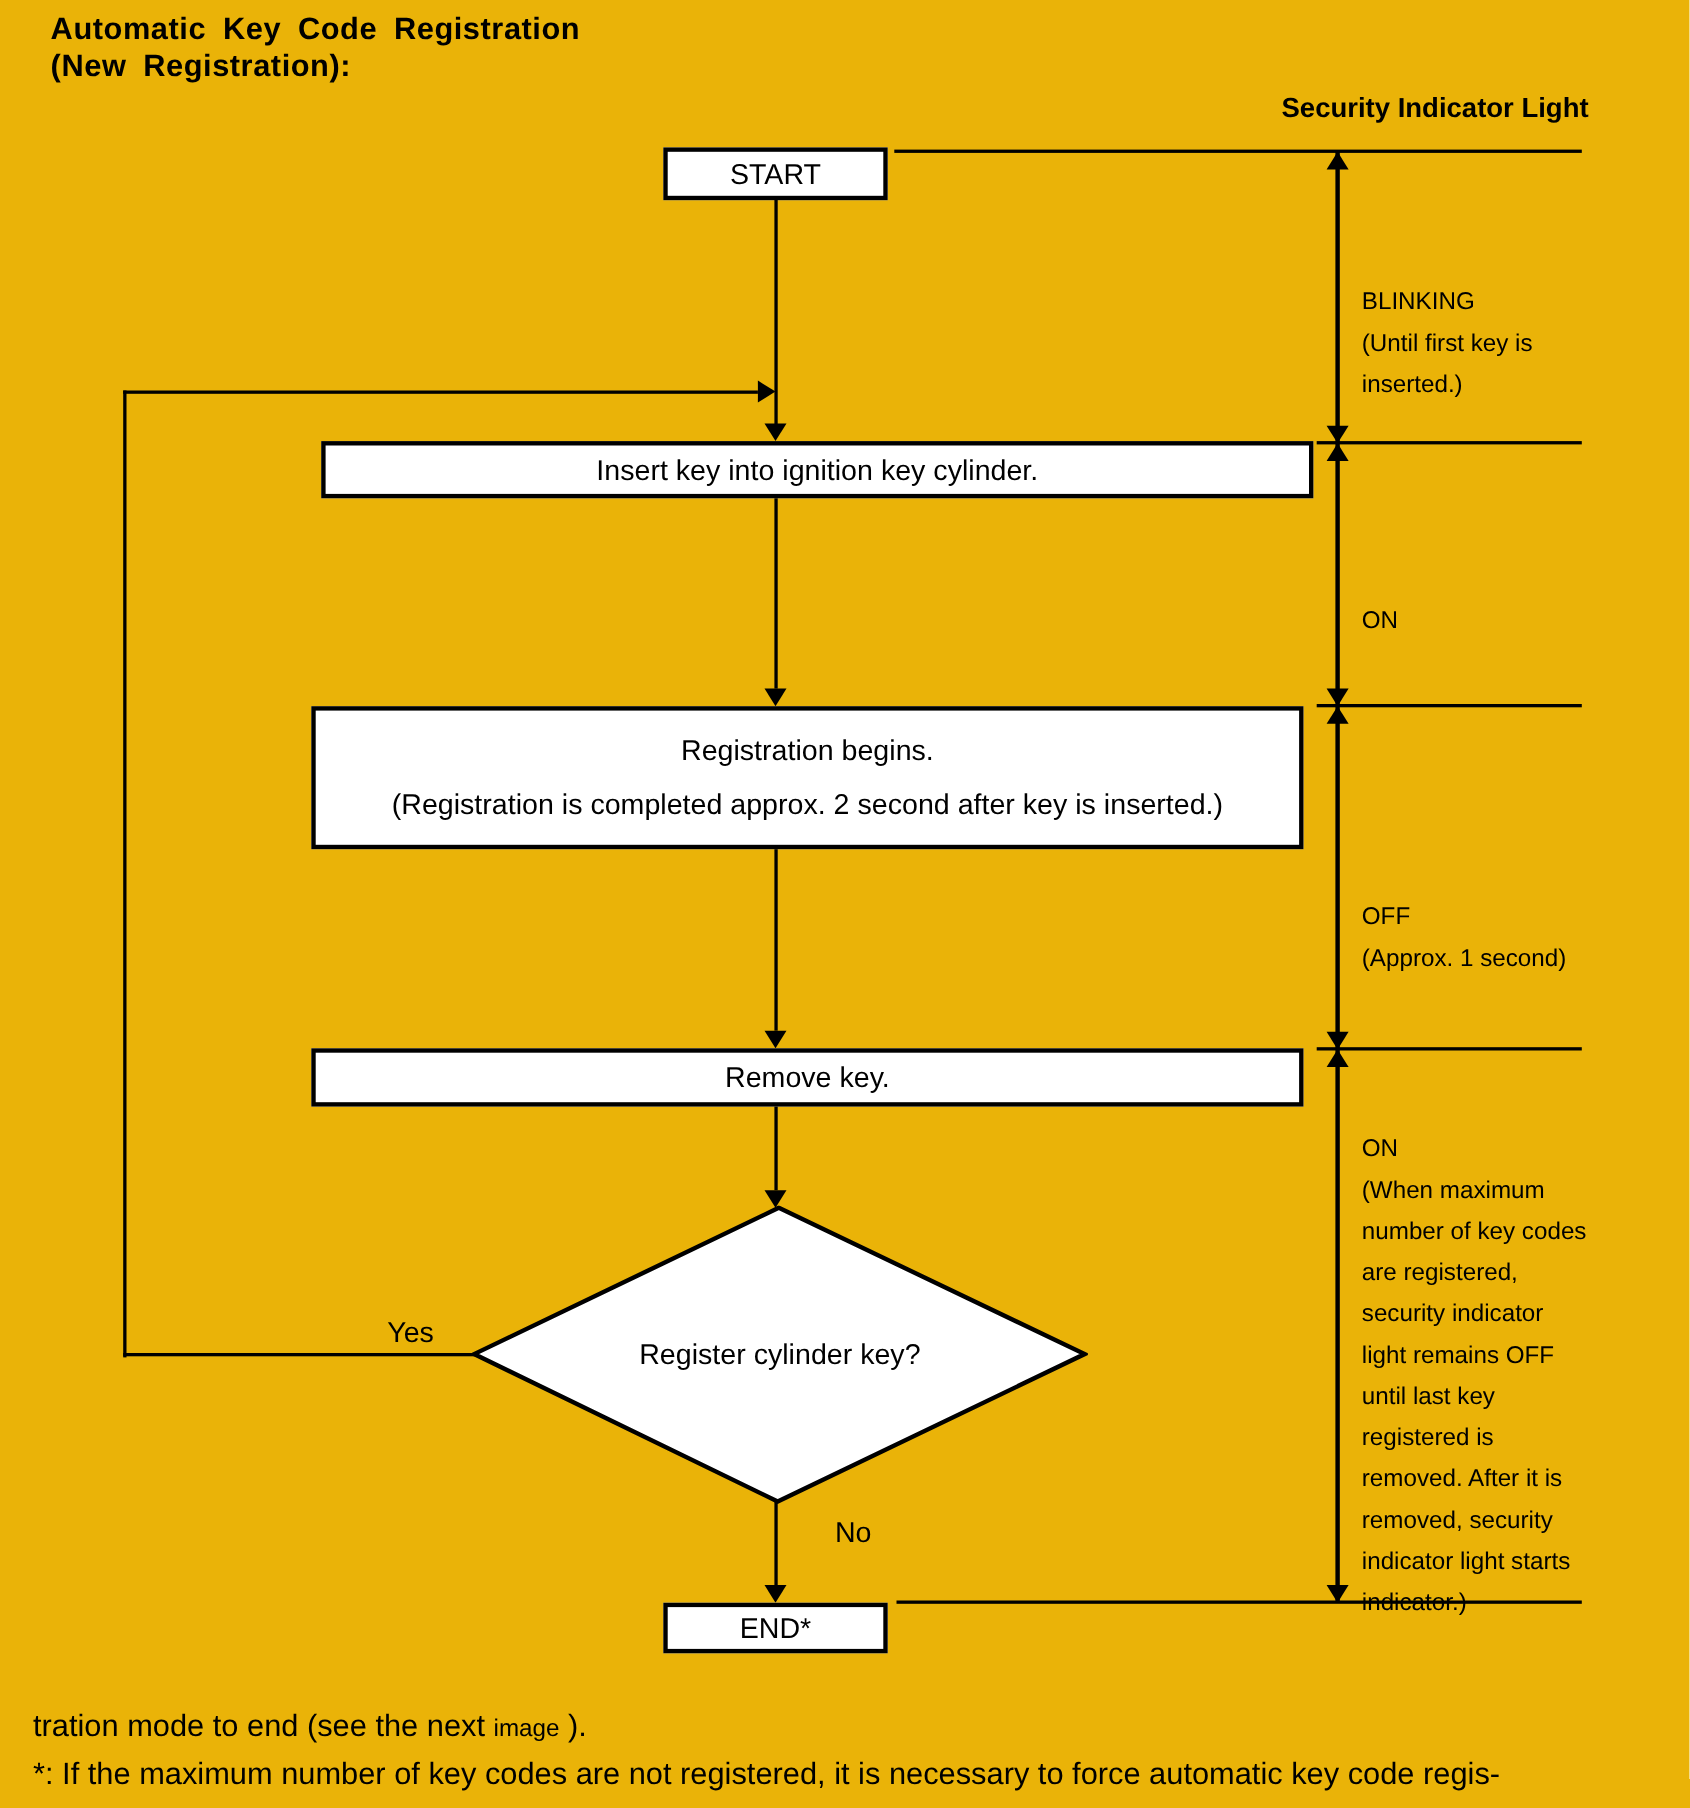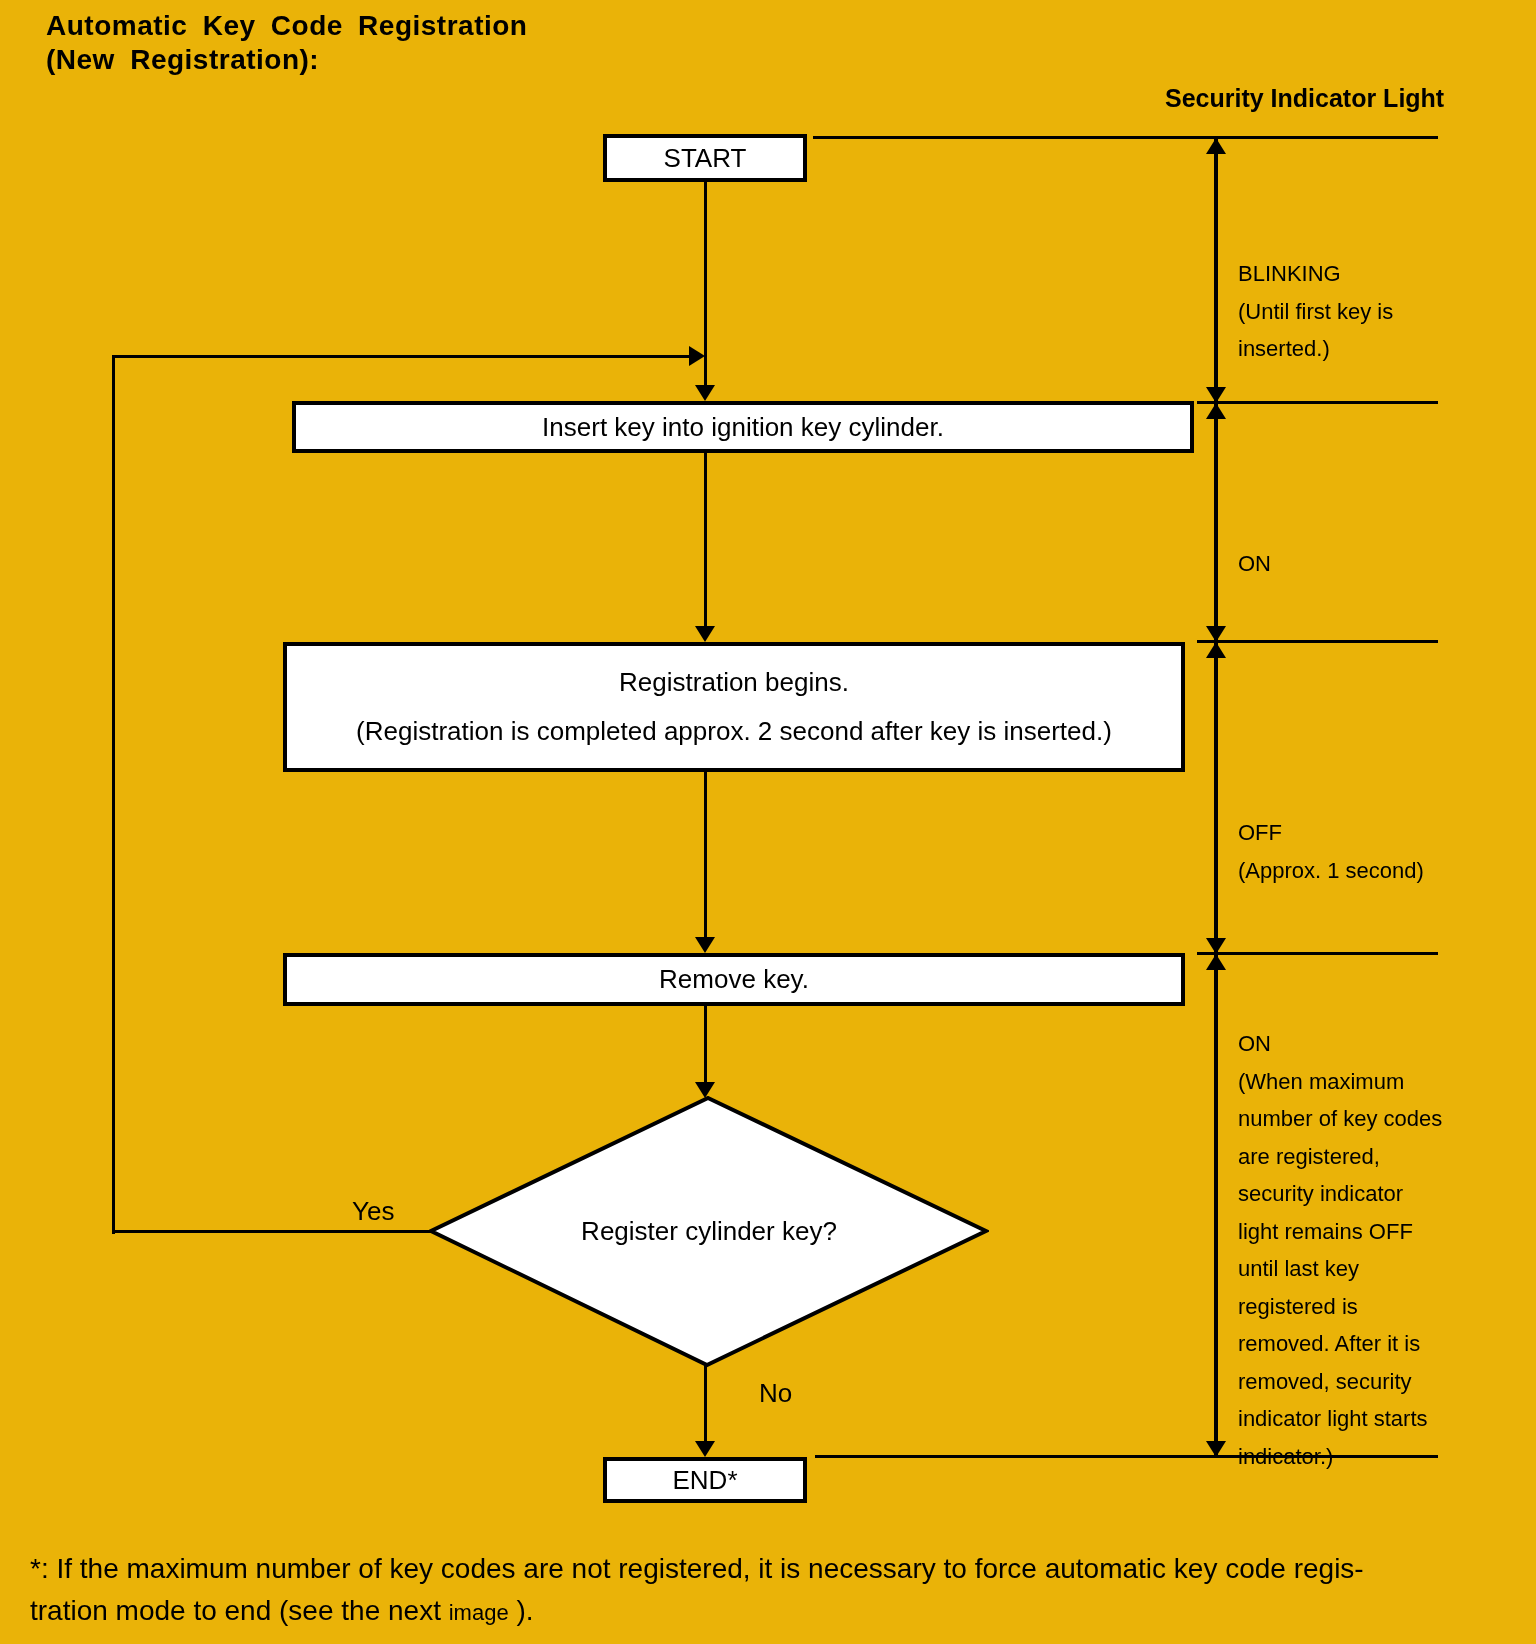--- a/index.html
+++ b/index.html
@@ -126,17 +126,17 @@
     <div>light remains OFF</div>
     <div>until last key</div>
     <div>registered is</div>
     <div>removed. After it is</div>
     <div>removed, security</div>
     <div>indicator light starts</div>
     <div>indicator.)</div>
   </div>
 
   <div class="label" style="left:30px;top:1548px;">
+    <div class="footnote-line"><span>tration mode to end (see the next </span><span class="footnote-word">image</span><span> ).</span></div>
     <div class="footnote-line">*: If the maximum number of key codes are not registered, it is necessary to force automatic key code regis-</div>
-    <div class="footnote-line"><span>tration mode to end (see the next </span><span class="footnote-word">image</span><span> ).</span></div>
   </div>
 
 </div>
 
 </body></html>

